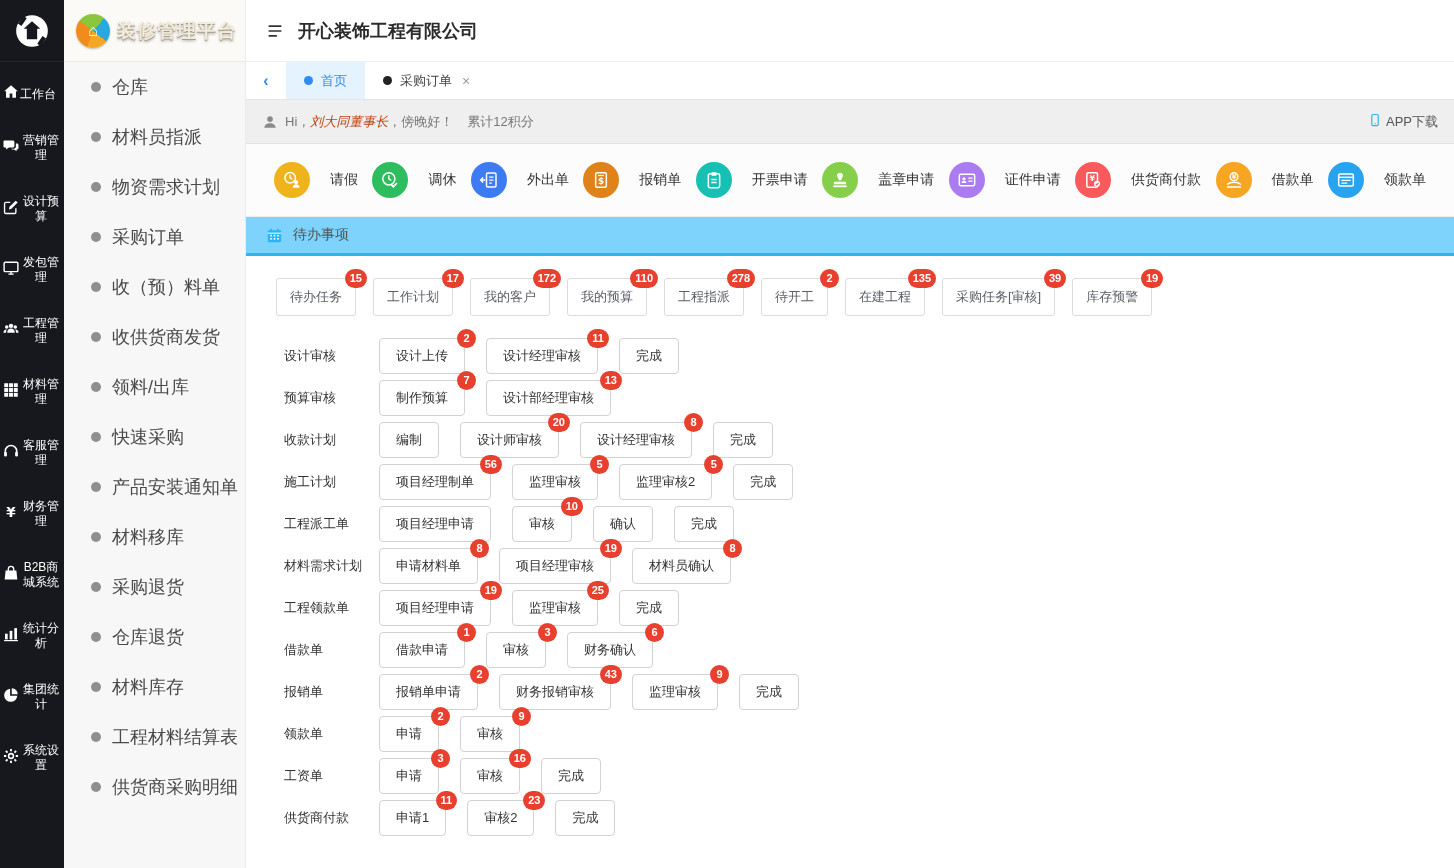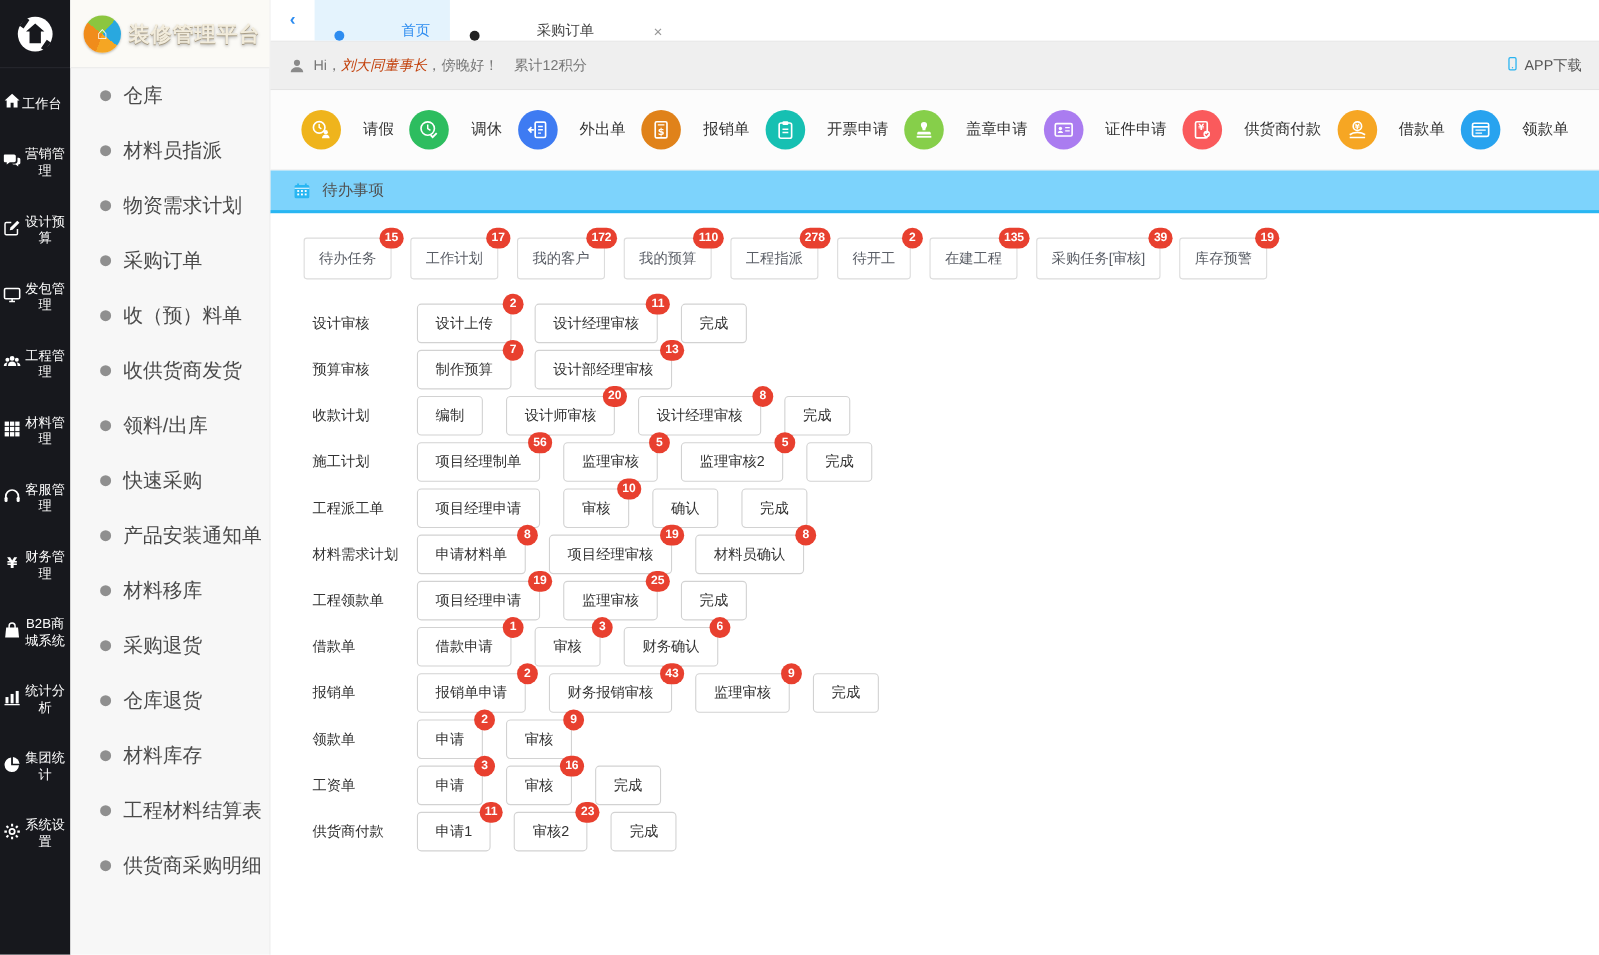--- a/index.html
+++ b/index.html
@@ -31,21 +31,21 @@
   .side-label { font-size:18px; color:#4a4a4a; white-space:nowrap; }
 
   
   .main { flex:1; display:flex; flex-direction:column; min-width:0; }
   .header { height:62px; background:#fff; border-bottom:1px solid #f0f0f0; display:flex; align-items:center; padding-left:20px; flex-shrink:0; }
   .hamburger svg { width:18px; height:18px; display:block; }
   .company { margin-left:14px; font-size:18px; font-weight:bold; color:#2b2b2b; }
 
   .tabbar { height:38px; background:#fff; border-bottom:1px solid #e4e4e4; display:flex; align-items:stretch; flex-shrink:0; }
   .tab-back { width:40px; display:flex; align-items:center; justify-content:center; color:#2d8cf0; font-size:16px; font-weight:bold; cursor:pointer; }
-  .tab { display:flex; align-items:flex-end; padding:0 18px; font-size:13px; color:#444; cursor:pointer;gap:44px; }
+  .tab { display:flex; align-items:center; padding:0 18px; font-size:13px; color:#444; cursor:pointer; }
   .tab .tab-dot { width:9px; height:9px; border-radius:50%; background:#222; margin-right:8px; }
   .tab.active { background:#e4f3fd; color:#2d8cf0; }
   .tab.active .tab-dot { background:#2d8cf0; }
   .tab-close { margin-left:10px; color:#999; font-size:14px; cursor:pointer; }
 
   .greetbar { height:44px; background:#efefef; border-bottom:1px solid #e3e3e3; display:flex; align-items:center; justify-content:space-between; padding:0 16px; flex-shrink:0; }
   .greet-left { display:flex; align-items:center; font-size:13px; color:#777; }
   .person svg { width:16px; height:16px; display:block; margin-right:7px; }
   .greet-link { color:#c2410c; cursor:pointer;font-style:italic; }
   .greet-points { margin-left:14px; }
@@ -279,20 +279,28 @@
         </div>
         <div class="side-item">
           <span class="side-dot"></span>
           <span class="side-label">供货商采购明细</span>
         </div>
       </div>
   </div>
 
   <div class="main">
 
+    <div class="header">
+      <span class="hamburger">
+        <svg viewBox="0 0 24 24">
+            <path d="M3.5 5.5h17M3.5 12h17M3.5 18.5h11" stroke="#333" stroke-width="2.2" fill="none"></path>
+          </svg>
+      </span>
+      <span class="company">开心装饰工程有限公司</span>
+    </div>
 
     <div class="tabbar">
       <div class="tab-back">‹</div>
       <div id="tabs" style="display:flex">
           <div class="tab active">
             <span class="tab-dot"></span>
             <span class="tab-label">首页</span>
           </div>
           <div class="tab">
             <span class="tab-dot"></span>

